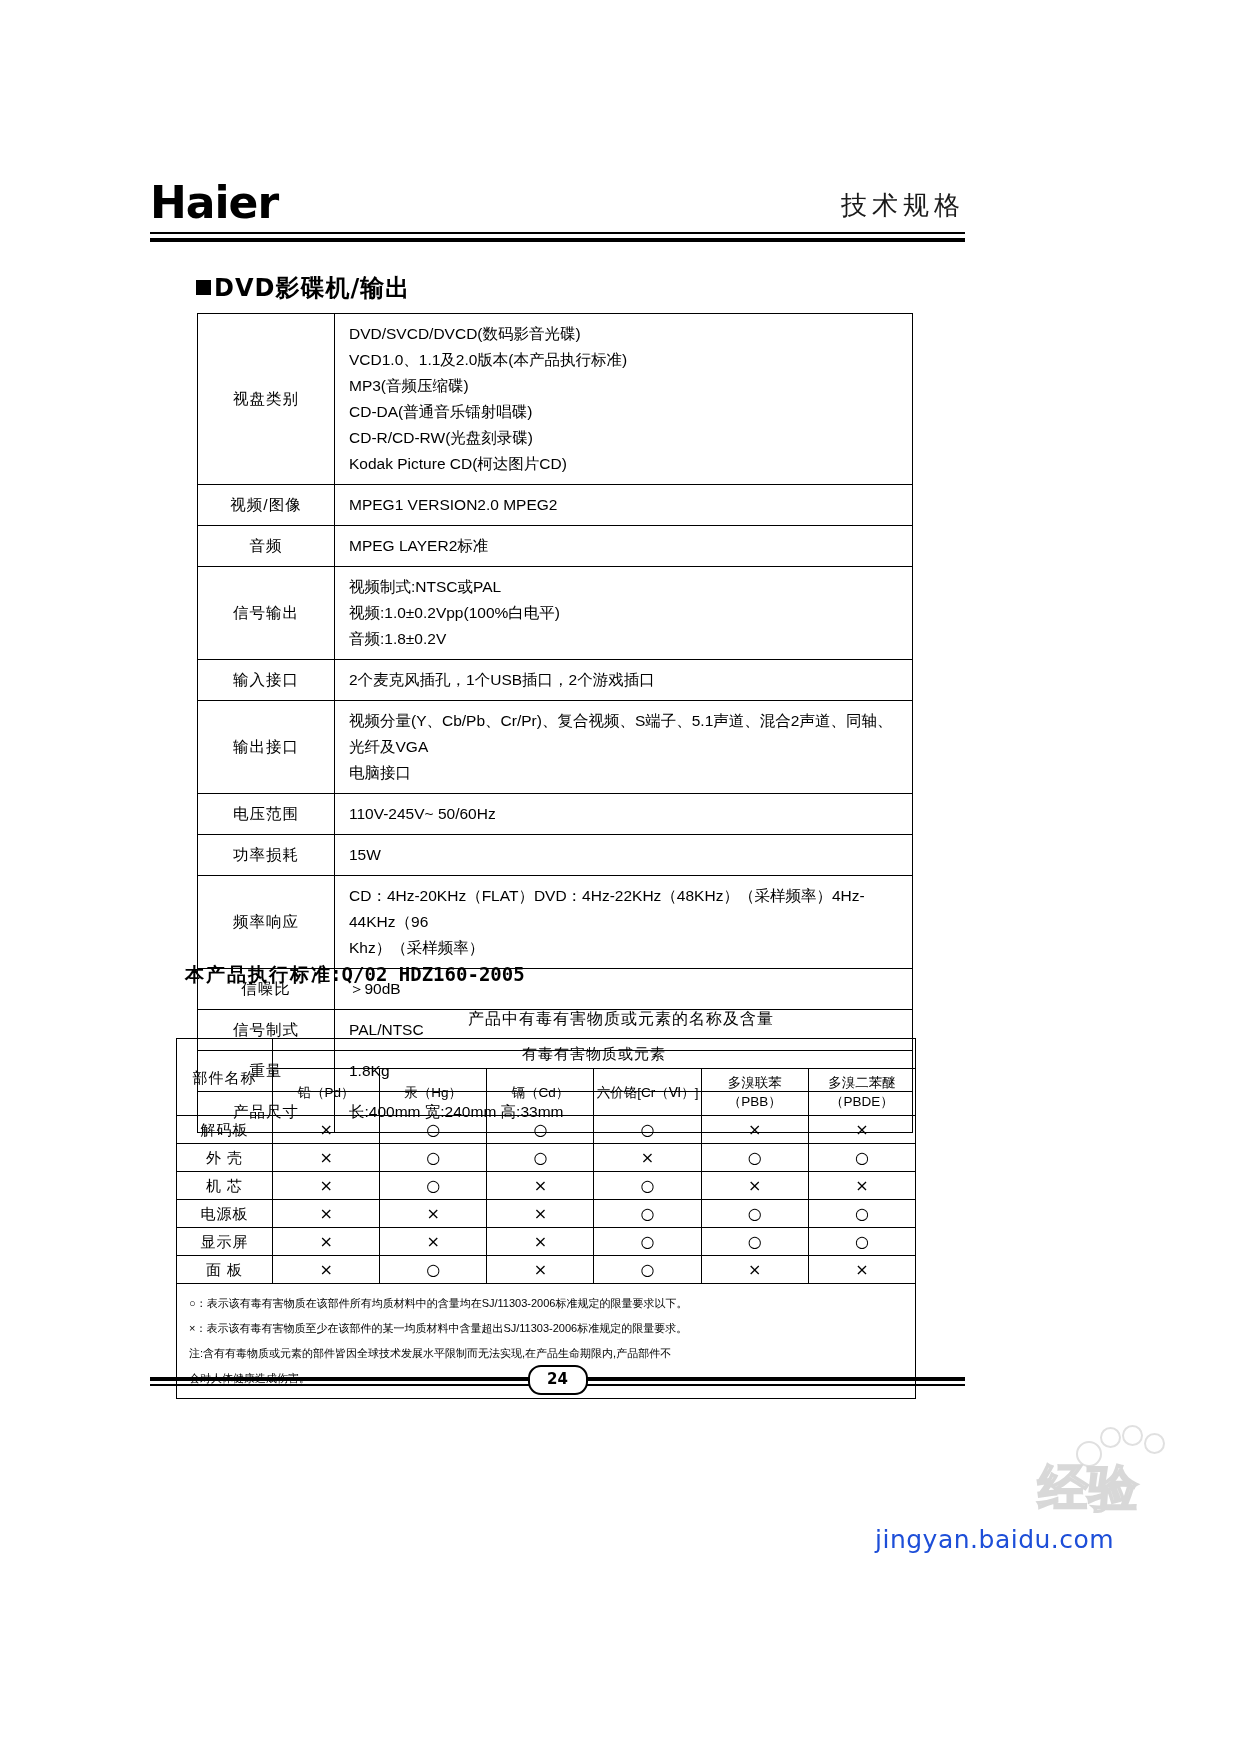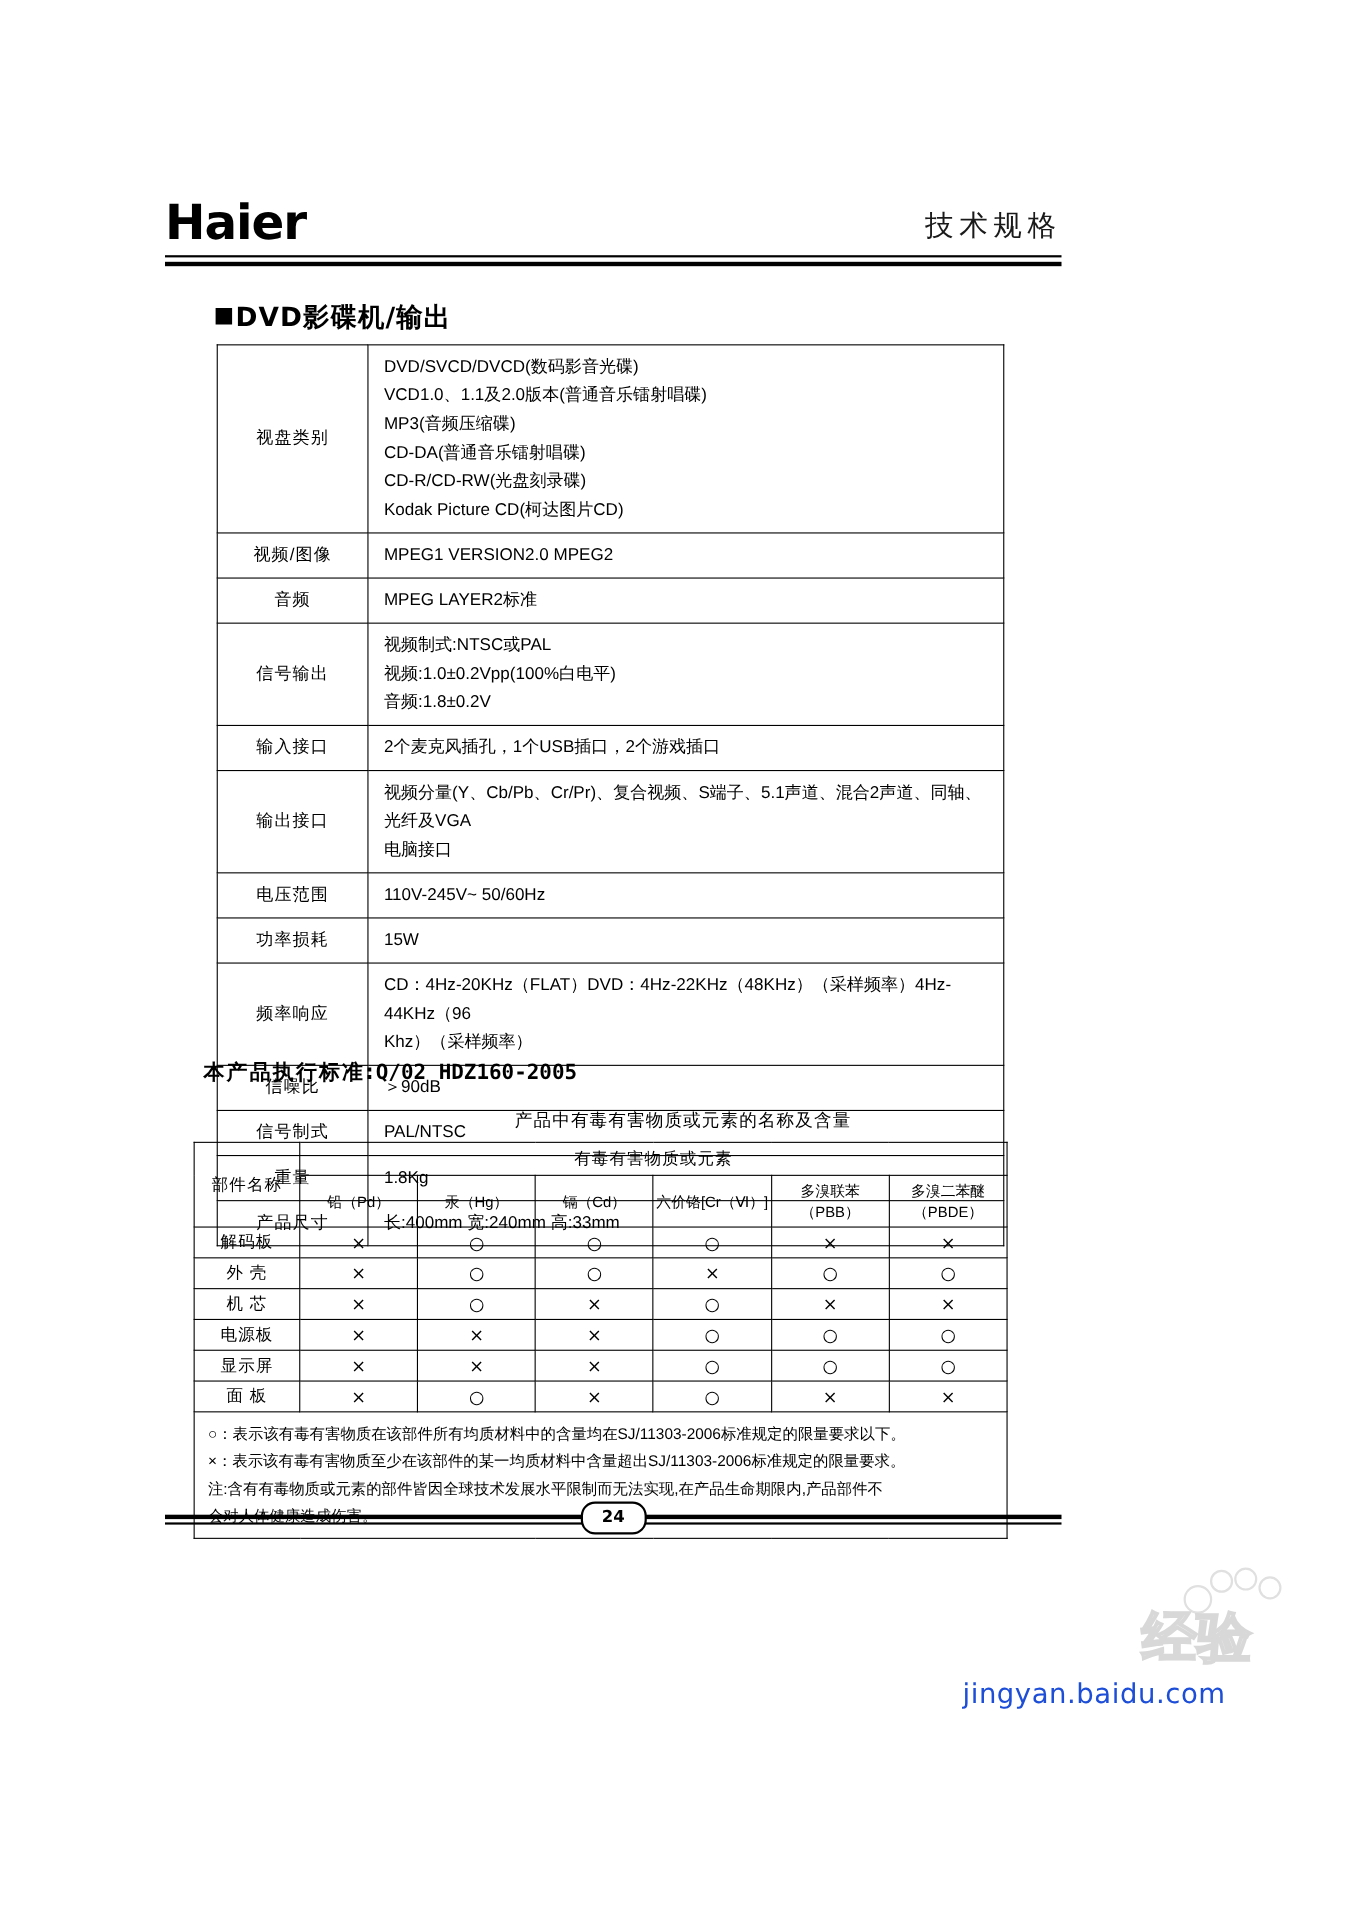--- a/index.html
+++ b/index.html
@@ -171,21 +171,21 @@
     font-size: 15px;
     letter-spacing: 1px;
   }
   .rohs-table .mark {
     font-size: 16px;
     font-family: "DejaVu Sans", sans-serif;
   }
   .rohs-notes td {
     text-align: left;
     padding: 7px 23px 7px 12px;
-    font-size: 14px;
+    font-size: 11px;
     line-height: 25px;
     border-top: 1px solid #000;
   }
   .rohs-notes .nline { display: block; }
 
   
   .footer {
     position: absolute;
     left: 150px;
     top: 1377px;
@@ -286,21 +286,21 @@
   <div class="section-title">
     <span class="sq"></span><span>DVD影碟机/输出</span>
   </div>
 
   <table class="spec-table">
     <tbody>
       <tr>
         <td class="spec-label">视盘类别</td>
         <td class="spec-value">
           <span class="line">DVD/SVCD/DVCD(数码影音光碟)</span>
-          <span class="line">VCD1.0、1.1及2.0版本(普通音乐镭射唱碟)</span>
+          <span class="line">VCD1.0、1.1及2.0版本(本产品执行标准)</span>
           <span class="line">MP3(音频压缩碟)</span>
           <span class="line">CD-DA(普通音乐镭射唱碟)</span>
           <span class="line">CD-R/CD-RW(光盘刻录碟)</span>
           <span class="line">Kodak Picture CD(柯达图片CD)</span>
         </td>
       </tr>
       <tr>
         <td class="spec-label">视频/图像</td>
         <td class="spec-value">
           <span class="line">MPEG1 VERSION2.0 MPEG2</span>

